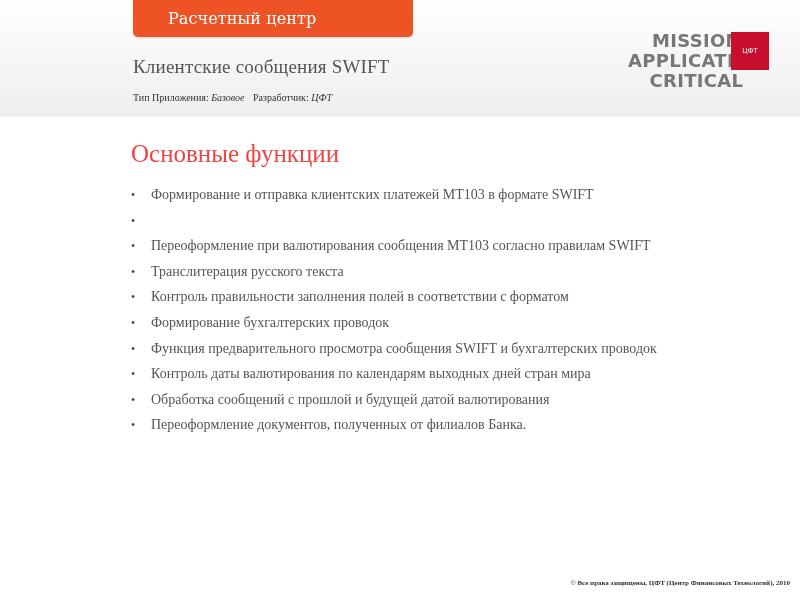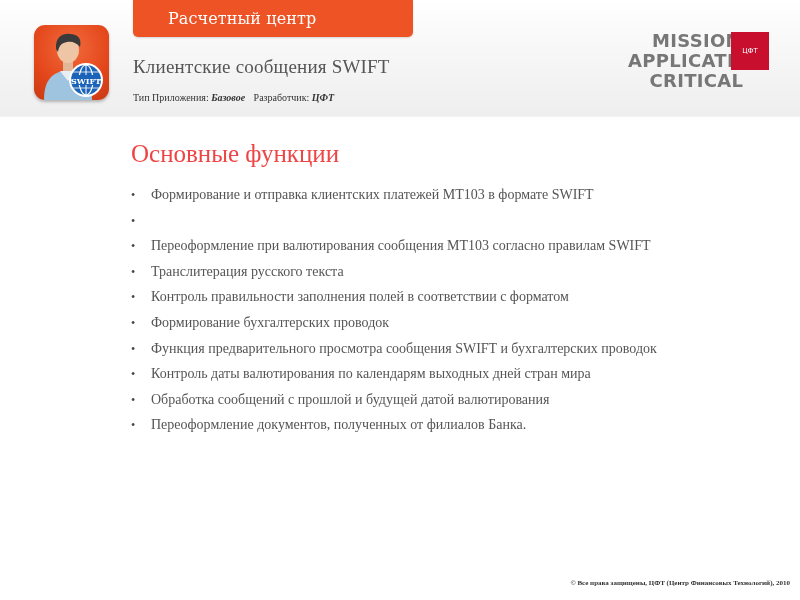--- a/index.html
+++ b/index.html
@@ -32,21 +32,21 @@
   .app-icon svg { position: absolute; left: 0; top: 0; }
 
   .app-title {
     position: absolute; left: 133px; top: 56px;
     font-family: Liberation Serif, serif; font-size: 19px; color: #555; letter-spacing: 0.2px;
   }
   .app-meta {
     position: absolute; left: 133px; top: 92px;
     font-family: "Liberation Serif", serif; font-size: 10px; color: #333;
   }
-  .app-meta .val { font-style: italic; font-weight: bold; }
+  .app-meta .val { font-style: italic; }
   .app-meta .gap { display: inline-block; width: 6px; }
 
   .mca {
     position: absolute; left: 628px; top: 31px;
     font-family: "DejaVu Sans", sans-serif; font-weight: bold; color: #777;
     font-size: 18px; line-height: 20px; letter-spacing: 0.3px; text-align: center;
   }
   .mca-badge {
     position: absolute; left: 731px; top: 32px; width: 38px; height: 38px;
     background: #c8102e; color: #fff;
@@ -75,42 +75,20 @@
   }
 </style>
 </head>
 <body>
 
 <div class="header">
   <div class="banner">
     <span class="banner-text">Расчетный центр</span>
   </div>
 
-  <div class="app-icon">
-    <svg width="75" height="75" viewBox="0 0 75 75">
-
-      <path d="M10 75 C10 55 18 47 34 45 C50 47 58 55 58 75 Z" fill="#9fc4e0"></path>
-      <path d="M26 46 L34 56 L42 46 Z" fill="#e8eef3"></path>
-
-      <rect x="29" y="36" width="10" height="10" fill="#e2b797"></rect>
-      <ellipse cx="34" cy="25" rx="11" ry="13" fill="#efc6a5"></ellipse>
-
-      <path d="M22 24 C21 11 30 8 36 9 C44 9 48 14 46 22 C43 18 38 16 33 17 C28 18 25 20 24 27 Z" fill="#3a3a3a"></path>
-
-      <circle cx="52" cy="55" r="17" fill="#ffffff"></circle>
-      <circle cx="52" cy="55" r="15" fill="#1a63b8"></circle>
-      <ellipse cx="52" cy="55" rx="7" ry="15" fill="none" stroke="#fff" stroke-width="1.2"></ellipse>
-      <line x1="37" y1="55" x2="67" y2="55" stroke="#fff" stroke-width="1"></line>
-      <line x1="52" y1="40" x2="52" y2="70" stroke="#fff" stroke-width="1"></line>
-      <line x1="39" y1="47" x2="65" y2="47" stroke="#fff" stroke-width="0.8"></line>
-      <line x1="39" y1="63" x2="65" y2="63" stroke="#fff" stroke-width="0.8"></line>
-      <rect x="39" y="50" width="26" height="10" fill="#1a63b8"></rect>
-      <text x="52" y="58.5" text-anchor="middle" font-family="DejaVu Serif, serif" font-size="8" font-weight="bold" fill="#fff">SWIFT</text>
-    </svg>
-  </div>
 
   <div class="app-title">Клиентские сообщения SWIFT</div>
   <div class="app-meta">
     <span>Тип  Приложения:</span>
     <span class="val">Базовое</span><span class="gap"></span>
     <span>Разработчик:</span>
     <span class="val">ЦФТ</span>
   </div>
 
   <div class="mca">

